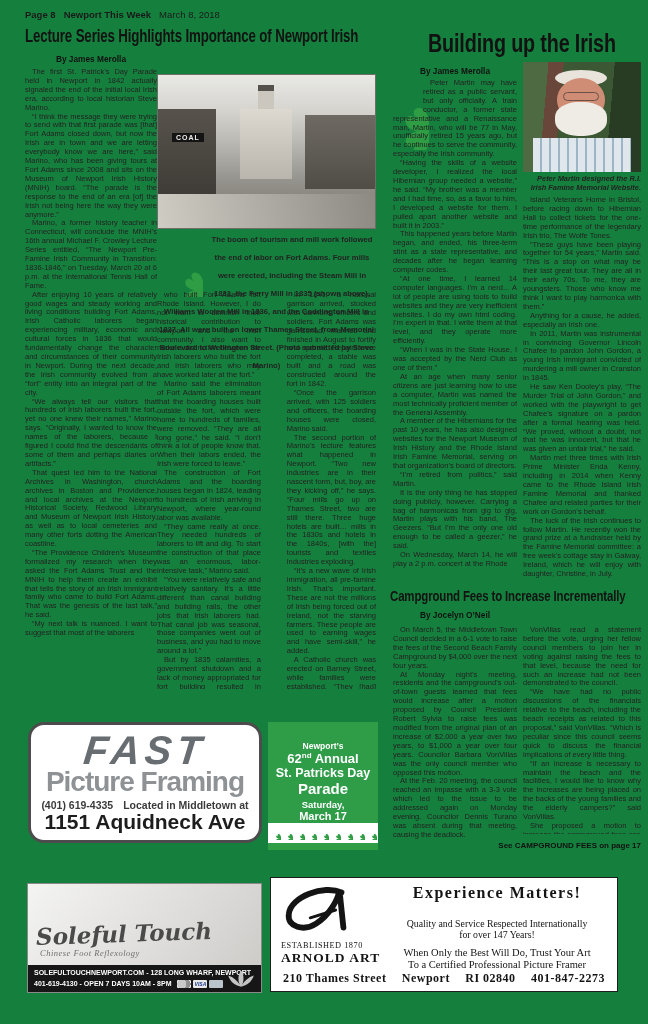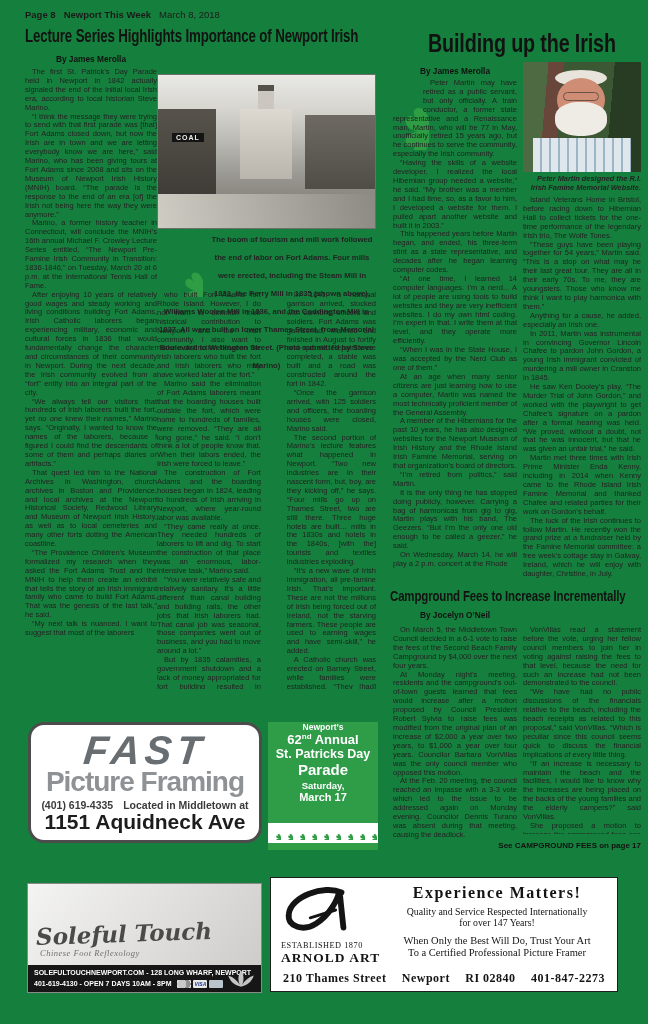--- a/index.html
+++ b/index.html
@@ -71,21 +71,21 @@
   .fast-ad{position:absolute;left:28px;top:722px;width:234px;height:121px;border:3px solid #4c4c4c;border-radius:16px;
            background:#fff;text-align:center;padding-top:6px}
   .fast-word{font-size:40px;font-weight:bold;font-style:italic;letter-spacing:5px;color:#686d72;transform:skewX(-6deg);line-height:38px}
   .fast-sub{font-size:28px;font-weight:bold;letter-spacing:-1px;color:#8e9295;line-height:26px}
   .fast-phone{font-size:10.5px;font-weight:bold;color:#3b3b3b;margin-top:4px;display:flex;justify-content:center;gap:10px}
   .fast-addr{font-size:21px;font-weight:bold;color:#1d1d1d;line-height:22px}
 
   
   .parade-ad{position:absolute;left:268px;top:722px;width:110px;height:128px;background:#2f9c48;color:#fff;
              text-align:center;font-weight:bold}
-  .parade-ad .p1{font-size:8.5px;padding-top:0}
+  .parade-ad .p1{font-size:8.5px;padding-top:19px}
   .parade-ad .p2{font-size:13px}
   .parade-ad .p2 sup{font-size:8px}
   .parade-ad .p3{font-size:12.5px}
   .parade-ad .p4{font-size:15px}
   .parade-ad .p5{font-size:9.5px;margin-top:2px}
   .parade-ad .p6{font-size:11px}
   .sham-strip{position:absolute;left:0;bottom:7px;width:100%;height:20px;background:#fff;display:flex;
               align-items:center;justify-content:center}
   .parade-bar{position:absolute;left:0;bottom:0;width:100%;height:4px;background:#2e9d44}
 
@@ -113,21 +113,21 @@
 
   
   .arnold-ad{position:absolute;left:270px;top:877px;width:348px;height:115px;border:1.5px solid #1e1e1e;background:#fff;
              font-family:"Liberation Serif",serif;color:#141414}
   .arn-logo{position:absolute;left:10px;top:6px;width:100px;text-align:left}
   .arn-a{width:78px;height:52px}
   .arn-est{font-size:8.3px;letter-spacing:.5px;margin-top:1px}
   .arn-name{font-size:13.5px;font-weight:bold;letter-spacing:1px}
   .arn-right{position:absolute;left:112px;top:6px;width:228px;text-align:center}
   .arn-head{font-size:16px;font-weight:bold;letter-spacing:1.5px}
-  .arn-sub{font-size:9.8px;margin-top:4px;line-height:11px}
+  .arn-sub{font-size:9.8px;margin-top:16px;line-height:11px}
   .arn-tag{font-size:10.5px;margin-top:7px;line-height:12px}
   .arn-addr{position:absolute;left:0;bottom:5px;width:100%;display:flex;justify-content:space-between;
             padding:0 12px;font-size:12px;font-weight:bold;letter-spacing:.5px}
 </style>
 </head>
 <body>
 
 <svg width="0" height="0" style="position:absolute" aria-hidden="true">
   <defs>
     <symbol id="cloverShape" viewBox="-24 -24 48 54">

